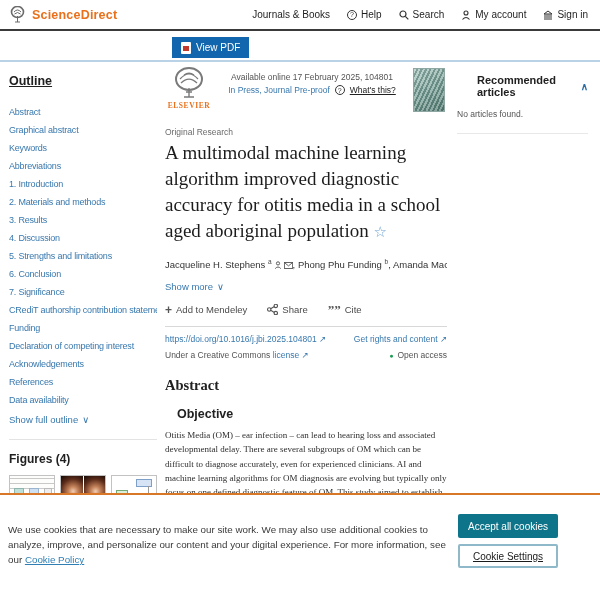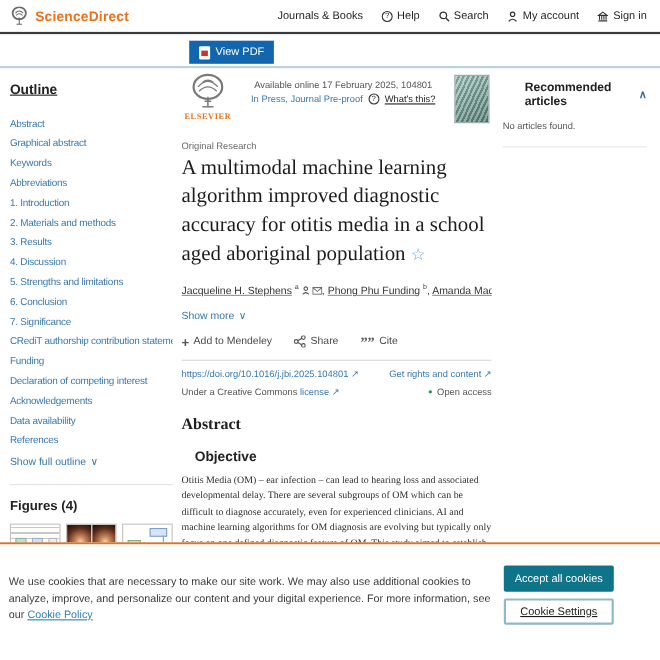--- a/index.html
+++ b/index.html
@@ -61,21 +61,21 @@
   .cover { width:32px; height:44px; margin:2px 2px 0 2px; border:1px solid #8fa7a2; cursor:pointer;
            background:
              repeating-linear-gradient(115deg, rgba(255,255,255,.25) 0 2px, rgba(20,60,55,.28) 2px 4px),
              linear-gradient(150deg,#aec9c2 0%, #7fa49b 55%, #5d8279 100%); }
 
   .category { margin-top:15px; font-size:8.5px; color:#6b6b6b; }
   .title { margin-top:3px; font-family:"Liberation Serif", serif; font-size:19px; line-height:26px; color:#1c1c1c; font-weight:400; }
   .title .star { color:#6fa3d4; font-size:15px; cursor:pointer; }
   .authors { margin-top:9px; font-size:9.5px; color:#333; line-height:15px; }
   .author { cursor:pointer; white-space:nowrap; }
-  .author .a-name { text-decoration:underline; text-decoration-color:#8f8f8f; }
+  .author .a-name { text-decoration-color:#8f8f8f; }
   .author sup { font-size:6.5px; color:#444; }
   .author:not(:last-child)::after { content:", "; }
   .a-ico { display:inline-block; vertical-align:-1px; margin-left:2px; }
   .show-more { margin-top:9px; font-size:9.5px; color:#3878ae; cursor:pointer; display:flex; align-items:center; gap:4px; }
   .actions { margin-top:12px; display:flex; align-items:center; gap:20px; font-size:9.5px; color:#4a4a4a; }
   .action { display:flex; align-items:center; gap:4px; cursor:pointer; }
   .plus-g { font-size:12px; color:#555; font-weight:700; line-height:10px; }
   .cite-g { font-family:"Liberation Serif", serif; font-weight:700; font-size:13px; color:#555; line-height:8px; }
   .main-hr { border:none; border-top:1px solid #d8d8d8; margin-top:11px; }
   .doi-row { margin-top:7px; display:flex; justify-content:space-between; font-size:8.5px; }
@@ -177,22 +177,22 @@
       <li>2. Materials and methods</li>
       <li>3. Results</li>
       <li>4. Discussion</li>
       <li>5. Strengths and limitations</li>
       <li>6. Conclusion</li>
       <li>7. Significance</li>
       <li>CRediT authorship contribution statement</li>
       <li>Funding</li>
       <li>Declaration of competing interest</li>
       <li>Acknowledgements</li>
+      <li>References</li>
       <li>Data availability</li>
-      <li>References</li>
     </ul>
     <div class="sb-more">
       <span>Show full outline</span>
       <span>∨</span>
     </div>
     <hr class="sb-hr">
     <div class="figs-title">Figures (4)</div>
     <div class="thumb-row">
       <div class="thumb t1">
         <div class="blk1"></div>

